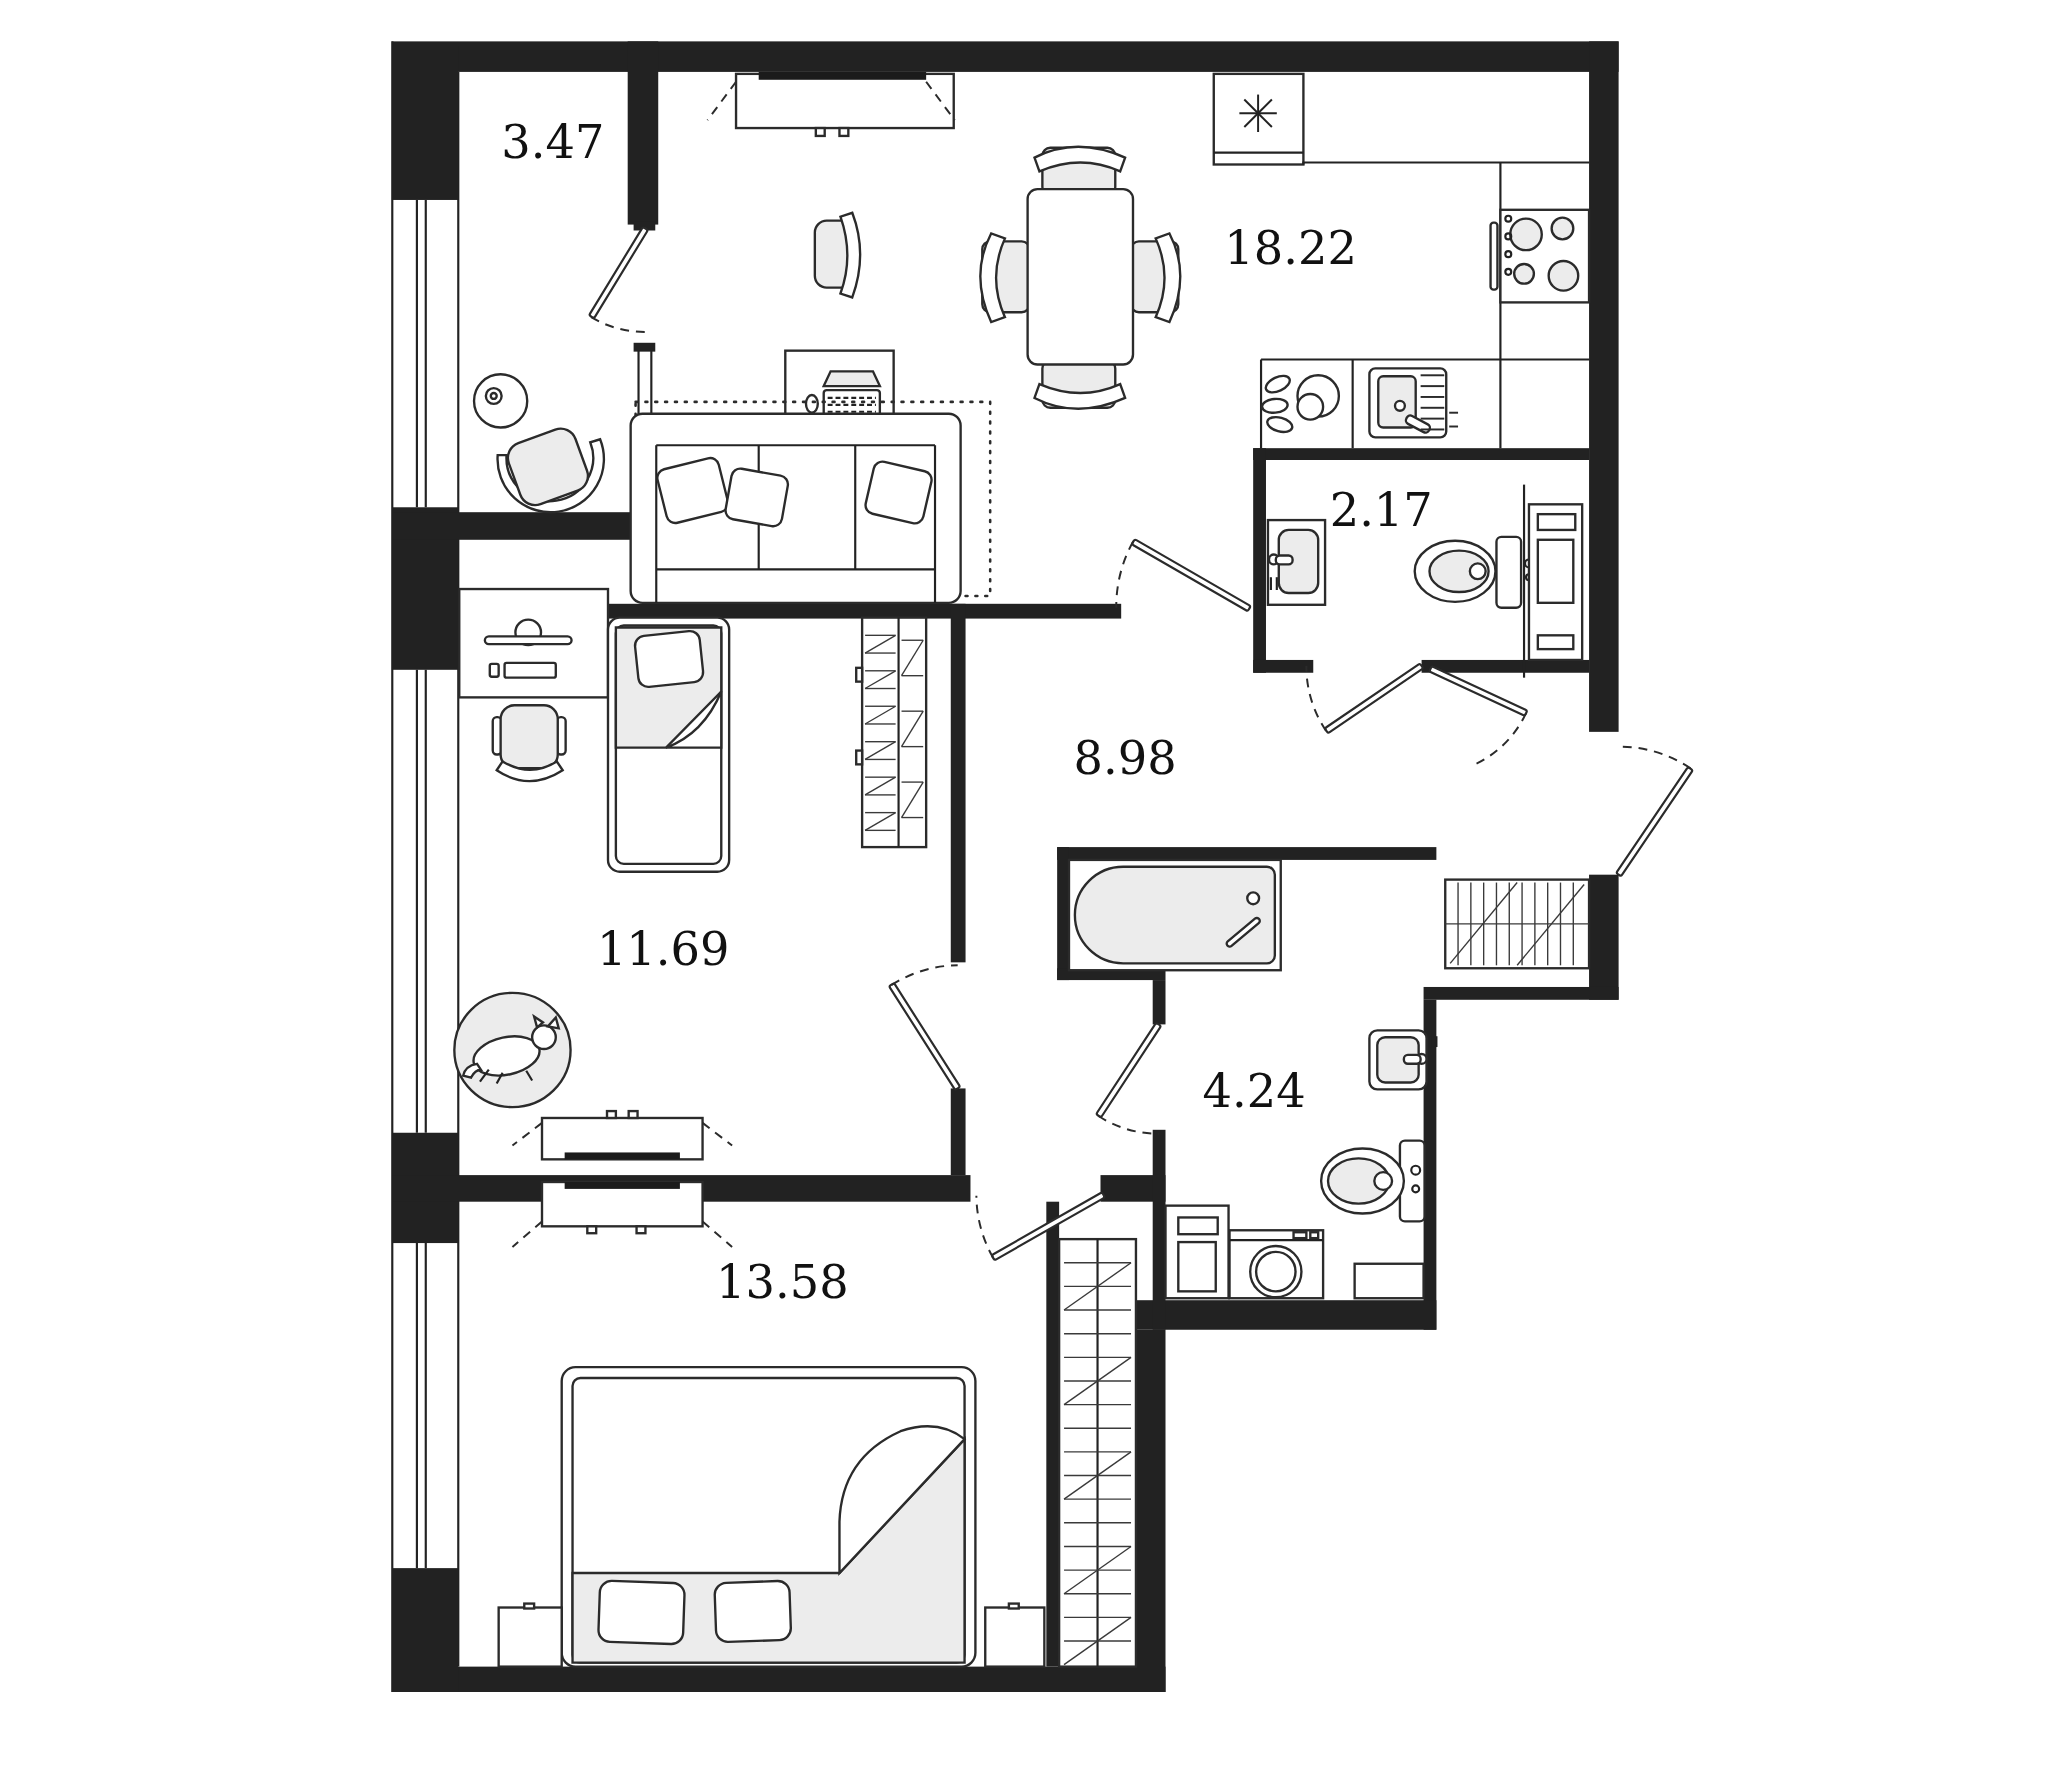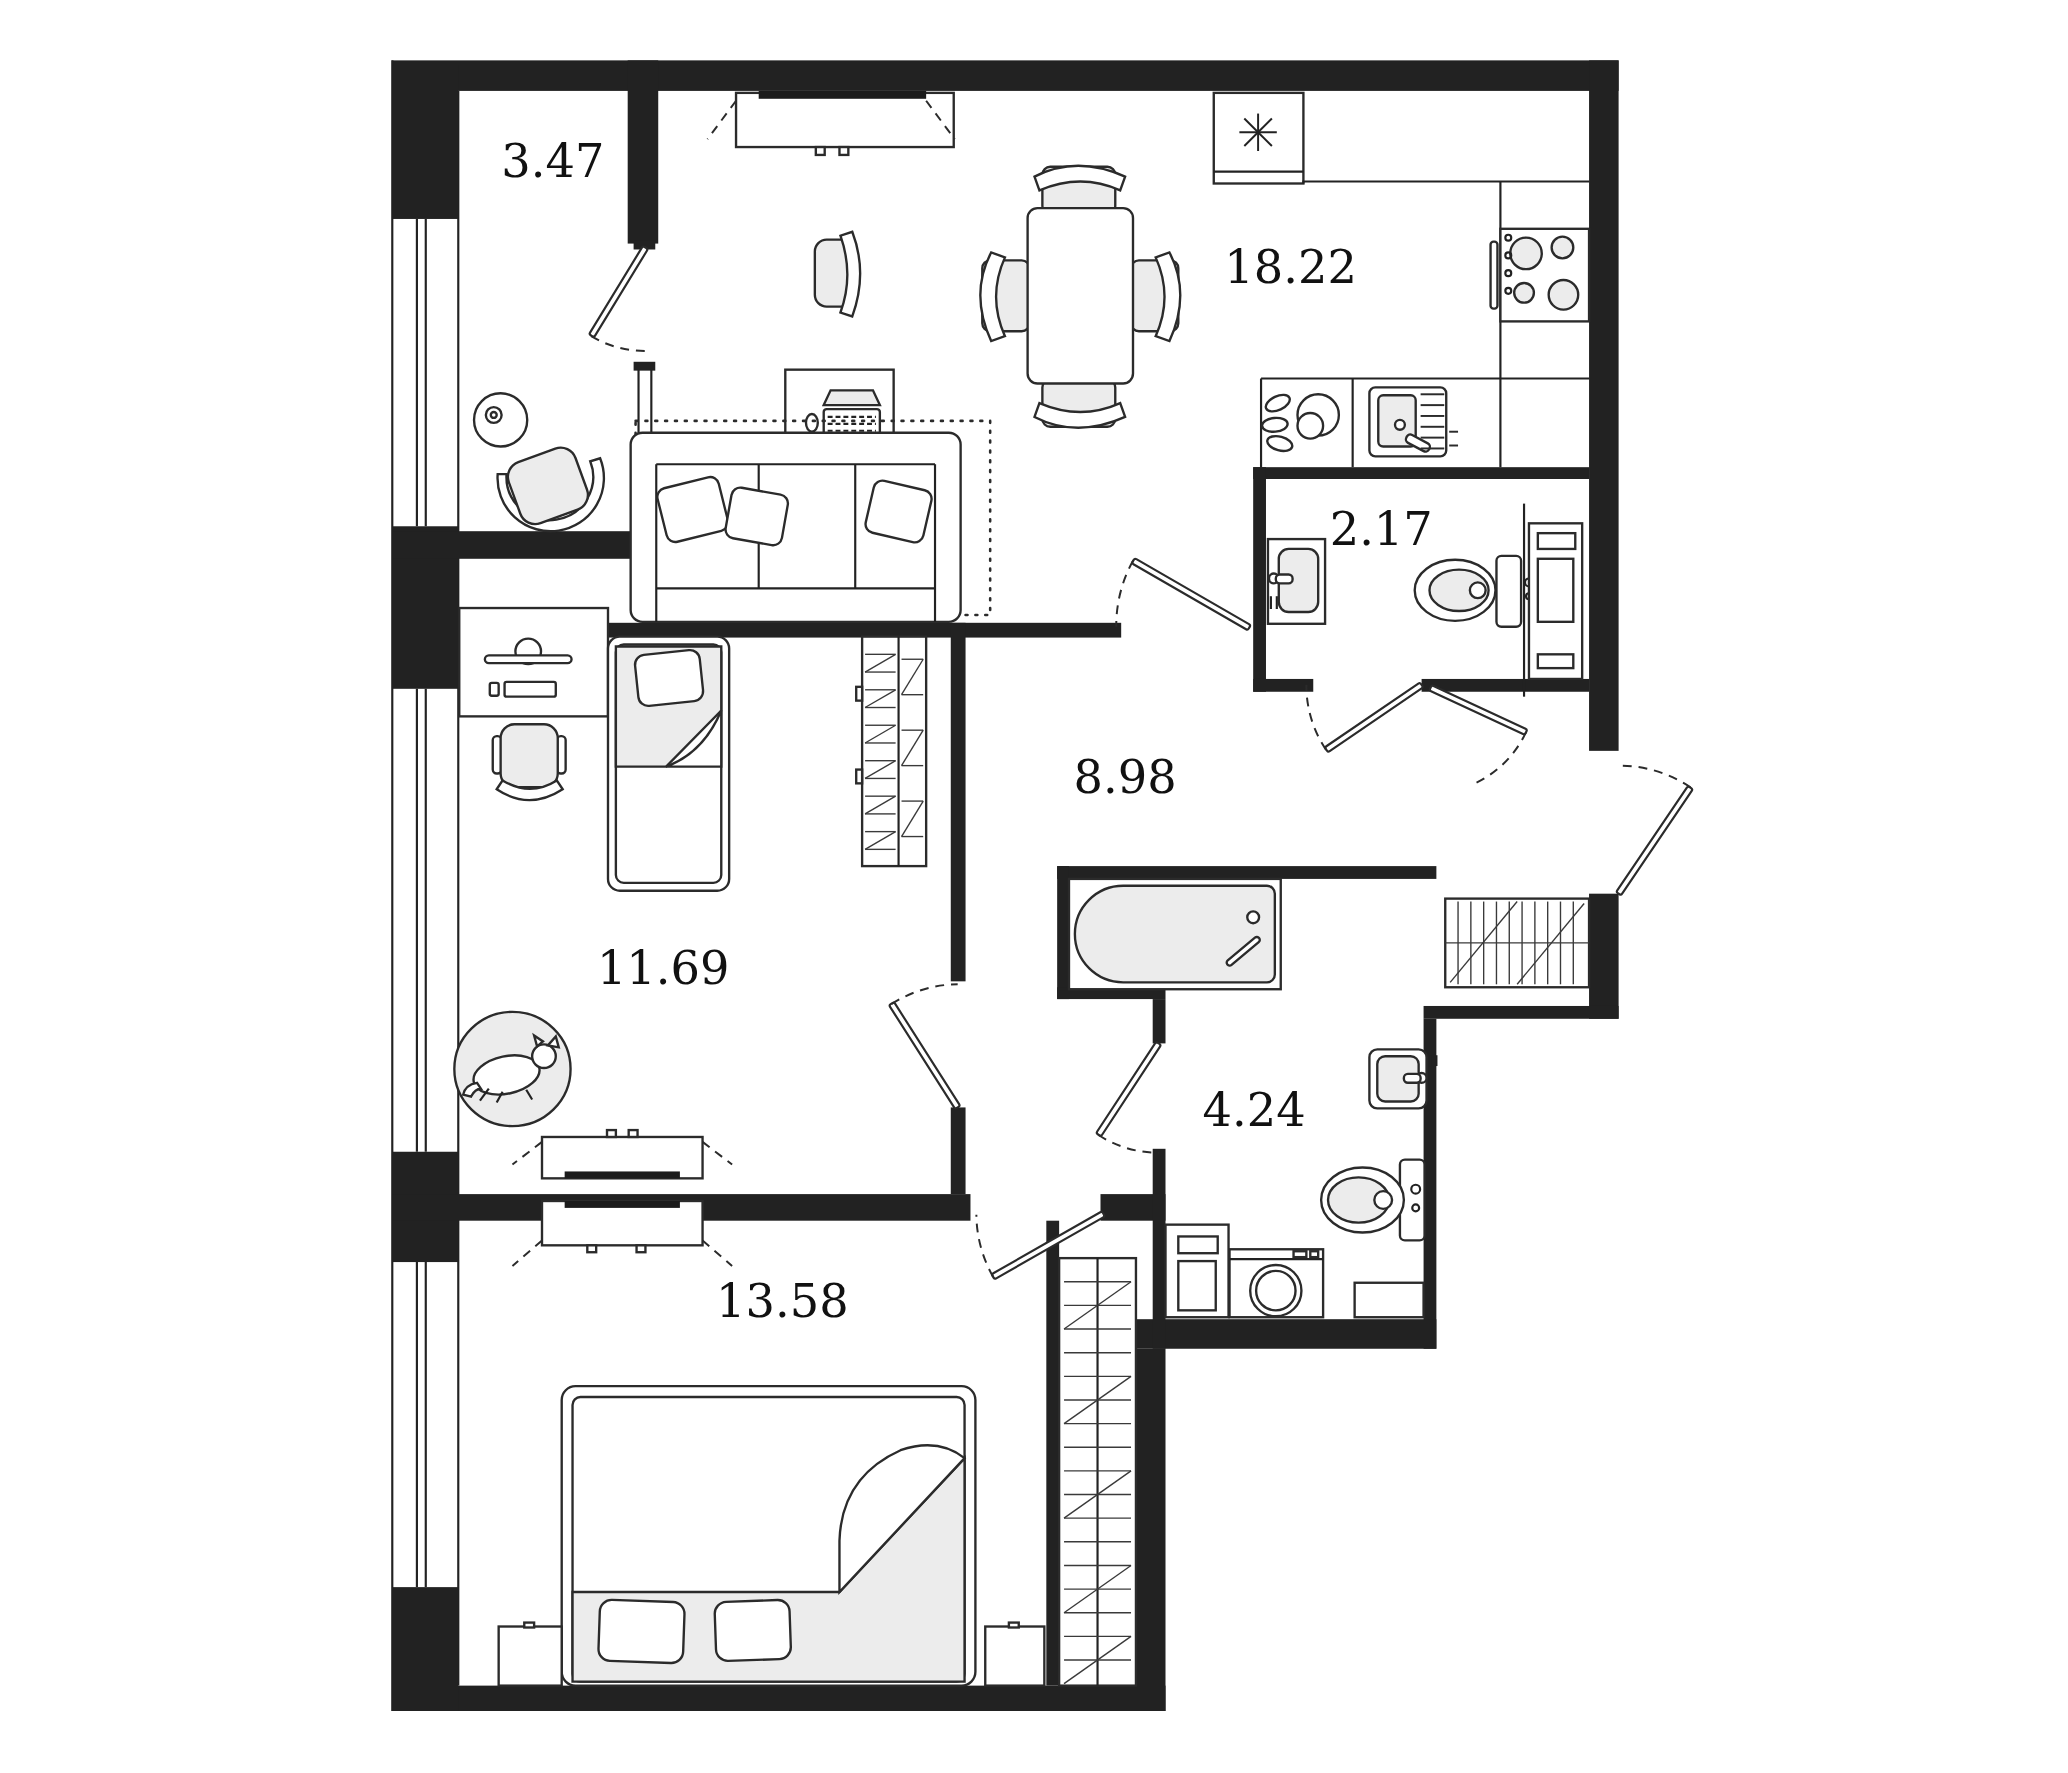--- a/index.html
+++ b/index.html
@@ -1,16 +1,16 @@
 <!DOCTYPE html>
 <html><head>
 <meta charset="utf-8">
 <style>
   html,body{margin:0;padding:0;background:#ffffff;}
-  .stage{width:2069px;height:1692px;position:relative;background:#fff;margin-top:19px;}
+  .stage{width:2069px;height:1692px;position:relative;background:#fff;}
   svg{display:block;}
   .wall{fill:#222222;stroke:none;}
   .thin{stroke:#222222;stroke-width:2.2;fill:none;}
   .furn{stroke:#2b2b2b;stroke-width:2.4;fill:#ffffff;}
   .furng{stroke:#2b2b2b;stroke-width:2.4;fill:#ececec;}
   .hatch{stroke:#3a3a3a;stroke-width:1.4;fill:none;}
   .dash{stroke:#2b2b2b;stroke-width:2;fill:none;stroke-dasharray:9 7;}
   .dots{stroke:#2b2b2b;stroke-width:2.6;fill:none;stroke-dasharray:2 8;stroke-linecap:round;}
   .leaf{fill:#ffffff;stroke:#2b2b2b;stroke-width:2.2;}
   .lbl{font-family:"DejaVu Serif","Liberation Serif",serif;font-size:47px;fill:#111;text-anchor:middle;}

